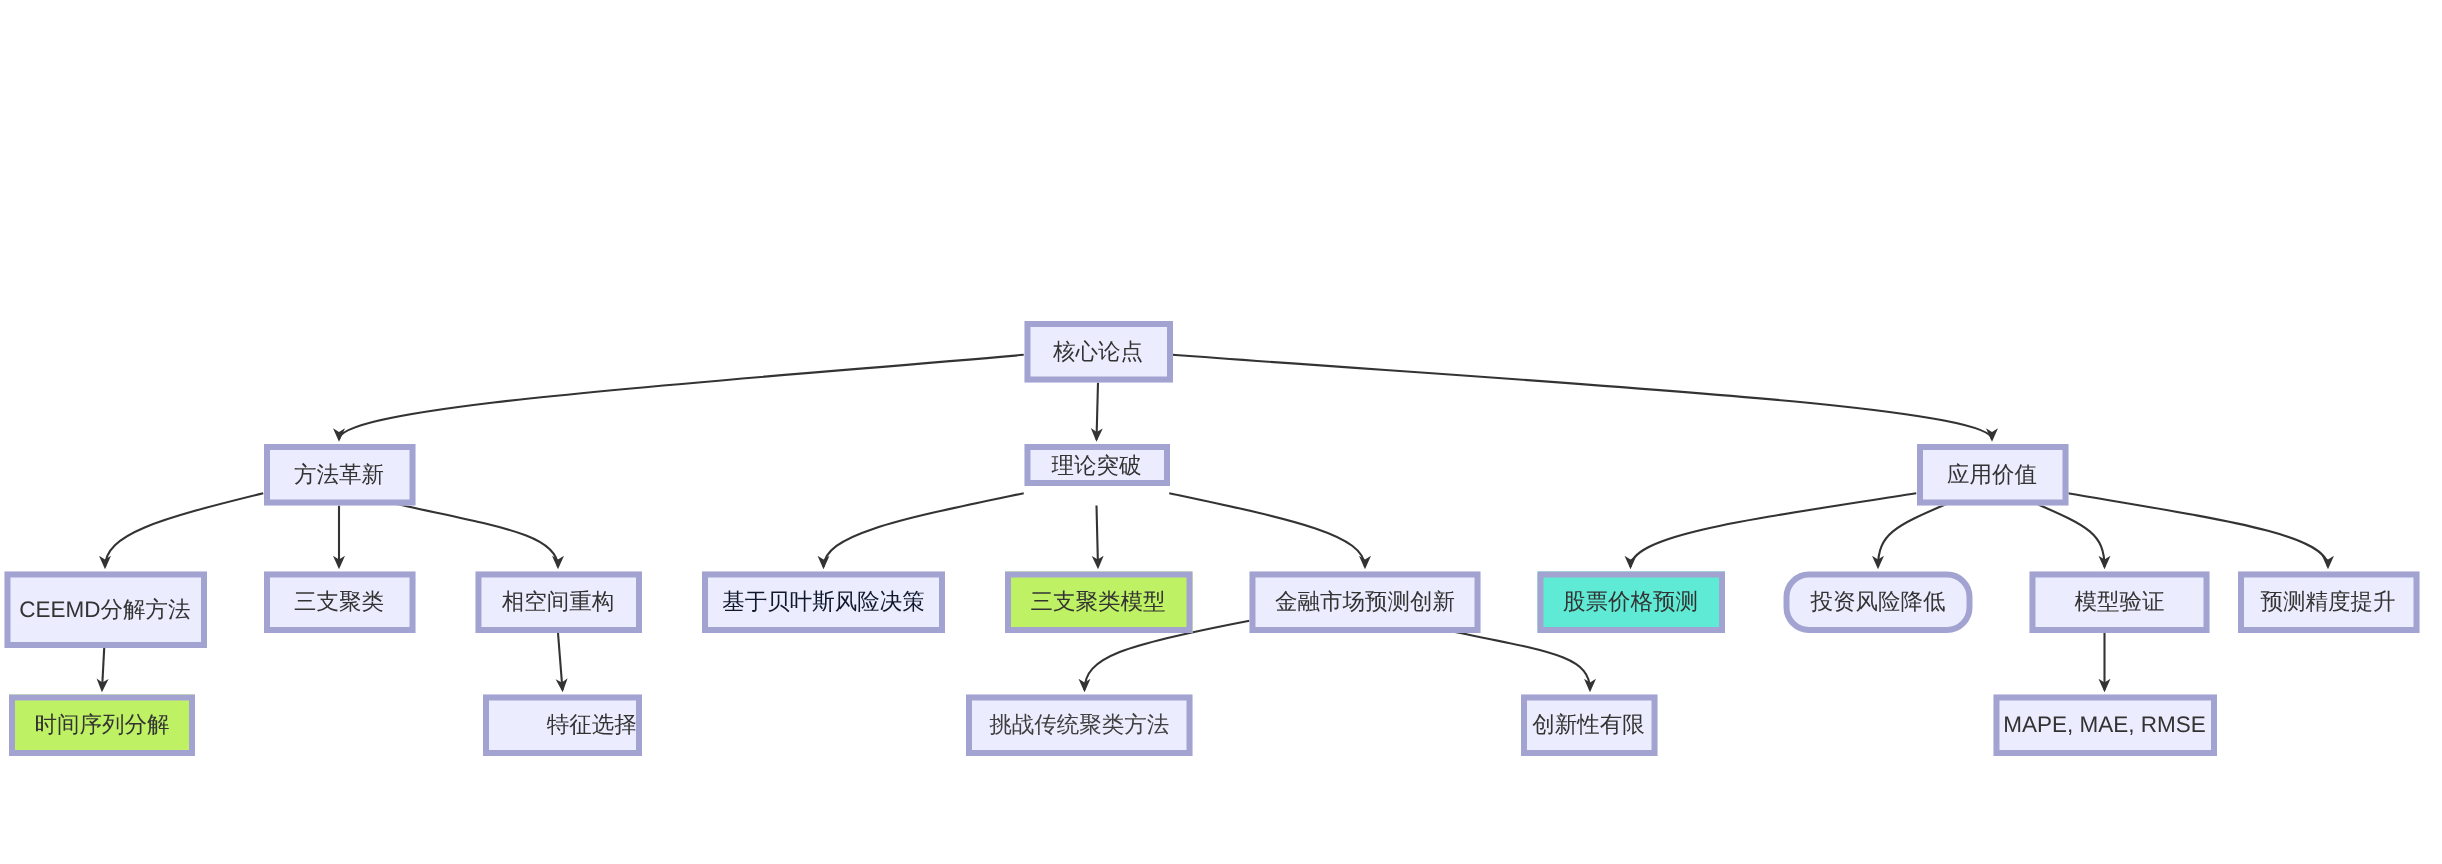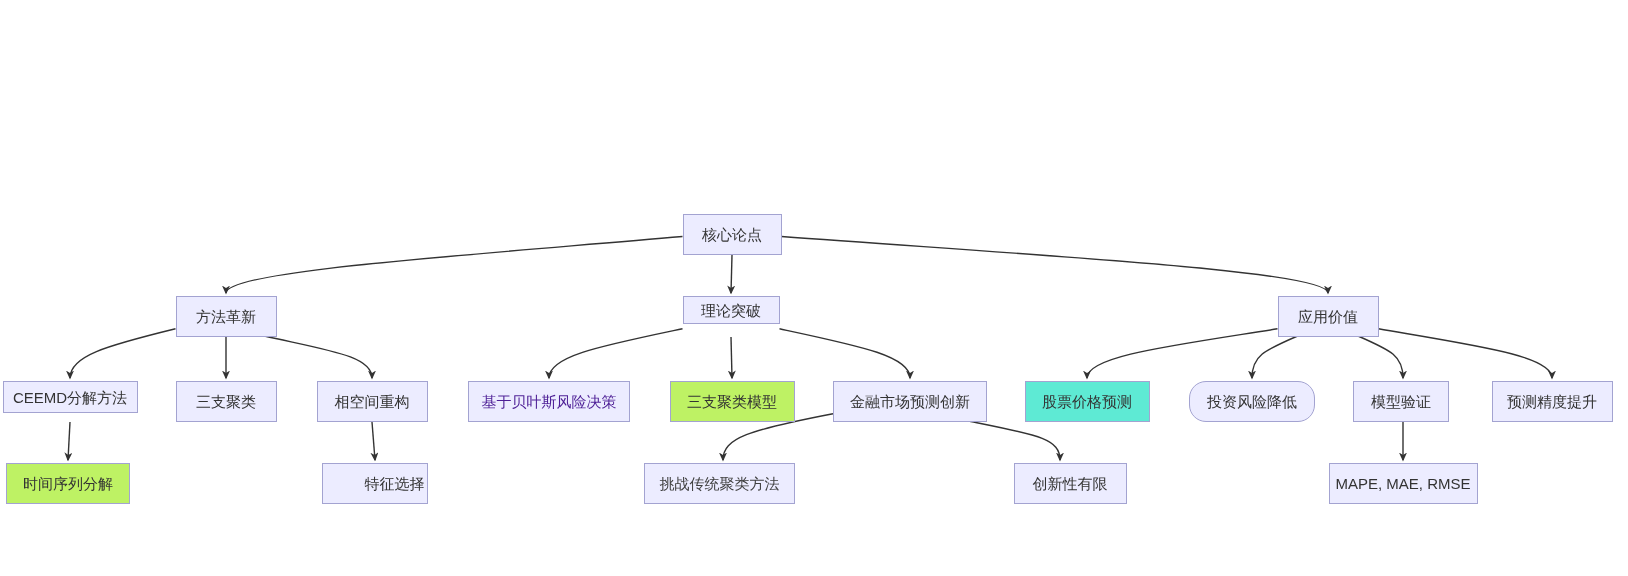--- a/index.html
+++ b/index.html
@@ -18,21 +18,21 @@
     position: absolute; left: 0; top: 0;
     width: 1628px; height: 576px;
   }
   .node {
     position: absolute;
     box-sizing: border-box;
     display: flex;
     align-items: center;
     justify-content: center;
     background: #ECECFF;
-    border: 1px solid #4c1d95;
+    border: 4px solid #4c1d95;
     color: #333333;
     font-size: 15px;
     line-height: 1;
     white-space: nowrap;
     text-align: center;
   }
   .edge {
     fill: none;
     stroke: #333333;
     stroke-width: 1.4px;
@@ -67,29 +67,29 @@
         <path class="edge" d="M 833 413.8 C 748.85 429.97, 723 438, 723 460" stroke="#333333" marker-end="url(#arrowhead)"></path>
         <path class="edge" d="M 968.52 421 C 1036.02 434.65, 1060 438, 1060 460" stroke="#333333" marker-end="url(#arrowhead)"></path>
         <path class="edge" d="M 1403 422 L 1403 460" stroke="#333333" marker-end="url(#arrowhead)"></path>
       </g>
   </svg>
   <div id="nodes">
       <div class="node" style="left: 682.5px; top: 214px; width: 99px; height: 41px; background: rgb(236, 236, 255); border-color: rgb(163, 163, 209); color: rgb(51, 51, 51);">核心论点</div>
       <div class="node" style="left: 175.5px; top: 296px; width: 101px; height: 41px; background: rgb(236, 236, 255); border-color: rgb(163, 163, 209); color: rgb(51, 51, 51);">方法革新</div>
       <div class="node" style="left: 682.5px; top: 296px; width: 97px; height: 28px; background: rgb(236, 236, 255); border-color: rgb(163, 163, 209); color: rgb(51, 51, 51);">理论突破</div>
       <div class="node" style="left: 1277.5px; top: 296px; width: 101px; height: 41px; background: rgb(236, 236, 255); border-color: rgb(163, 163, 209); color: rgb(51, 51, 51);">应用价值</div>
-      <div class="node" style="left: 2.5px; top: 381px; width: 135px; height: 32px; background: rgb(236, 236, 255); border-color: rgb(163, 163, 209); color: rgb(51, 51, 51);">CEEMD分解方法</div>
+      <div class="node" style="left: 2.5px; top: 381px; width: 135px; height: 51px; background: rgb(236, 236, 255); border-color: rgb(163, 163, 209); color: rgb(51, 51, 51);">CEEMD分解方法</div>
       <div class="node" style="left: 175.5px; top: 381px; width: 101px; height: 41px; background: rgb(236, 236, 255); border-color: rgb(163, 163, 209); color: rgb(51, 51, 51);">三支聚类</div>
       <div class="node" style="left: 316.5px; top: 381px; width: 111px; height: 41px; background: rgb(236, 236, 255); border-color: rgb(163, 163, 209); color: rgb(51, 51, 51);">相空间重构</div>
-      <div class="node" style="left: 468px; top: 381px; width: 162px; height: 41px; background: rgb(236, 236, 255); border-color: rgb(163, 163, 209); color: #4c1d95;">基于贝叶斯风险决策</div>
+      <div class="node" style="left: 468px; top: 381px; width: 162px; height: 41px; background: rgb(236, 236, 255); border-color: rgb(163, 163, 209); color: #0f172a;">基于贝叶斯风险决策</div>
       <div class="node" style="left: 669.5px; top: 381px; width: 125px; height: 41px; background: #bef264; border-color: rgb(163, 163, 209); color: rgb(51, 51, 51);">三支聚类模型</div>
       <div class="node" style="left: 833px; top: 381px; width: 154px; height: 41px; background: rgb(236, 236, 255); border-color: rgb(163, 163, 209); color: rgb(51, 51, 51);">金融市场预测创新</div>
       <div class="node" style="left: 1024.5px; top: 381px; width: 125px; height: 41px; background: #5eead4; border-color: rgb(163, 163, 209); color: rgb(51, 51, 51);">股票价格预测</div>
       <div class="node" style="left: 1189px; top: 381px; width: 126px; height: 41px; background: rgb(236, 236, 255); border-color: rgb(163, 163, 209); color: rgb(51, 51, 51); border-radius: 17px;">投资风险降低</div>
-      <div class="node" style="left: 1353px; top: 381px; width: 96px; height: 41px; background: rgb(236, 236, 255); border-color: rgb(163, 163, 209); color: rgb(51, 51, 51);">模型验证</div>
+      <div class="node" style="left: 1353px; top: 381px; width: 120px; height: 41px; background: rgb(236, 236, 255); border-color: rgb(163, 163, 209); color: rgb(51, 51, 51);">模型验证</div>
       <div class="node" style="left: 1491.5px; top: 381px; width: 121px; height: 41px; background: rgb(236, 236, 255); border-color: rgb(163, 163, 209); color: rgb(51, 51, 51);">预测精度提升</div>
       <div class="node" style="left: 6px; top: 463px; width: 124px; height: 41px; background: #bef264; border-color: rgb(163, 163, 209); color: rgb(51, 51, 51);">时间序列分解</div>
       <div class="node" style="left: 322px; top: 463px; width: 106px; height: 41px; background: rgb(236, 236, 255); border-color: rgb(163, 163, 209); color: rgb(51, 51, 51); padding-left: 39px;">特征选择</div>
       <div class="node" style="left: 644px; top: 463px; width: 151px; height: 41px; background: rgb(236, 236, 255); border-color: rgb(163, 163, 209); color: #404040;">挑战传统聚类方法</div>
-      <div class="node" style="left: 1013.5px; top: 463px; width: 113px; height: 41px; background: rgb(236, 236, 255); border-color: rgb(163, 163, 209); color: rgb(51, 51, 51);">创新性有限</div>
+      <div class="node" style="left: 1013.5px; top: 463px; width: 91px; height: 41px; background: rgb(236, 236, 255); border-color: rgb(163, 163, 209); color: rgb(51, 51, 51);">创新性有限</div>
       <div class="node" style="left: 1328.5px; top: 463px; width: 149px; height: 41px; background: rgb(236, 236, 255); border-color: rgb(163, 163, 209); color: rgb(51, 51, 51);">MAPE, MAE, RMSE</div>
     </div>
 </div>
 
 </body></html>

